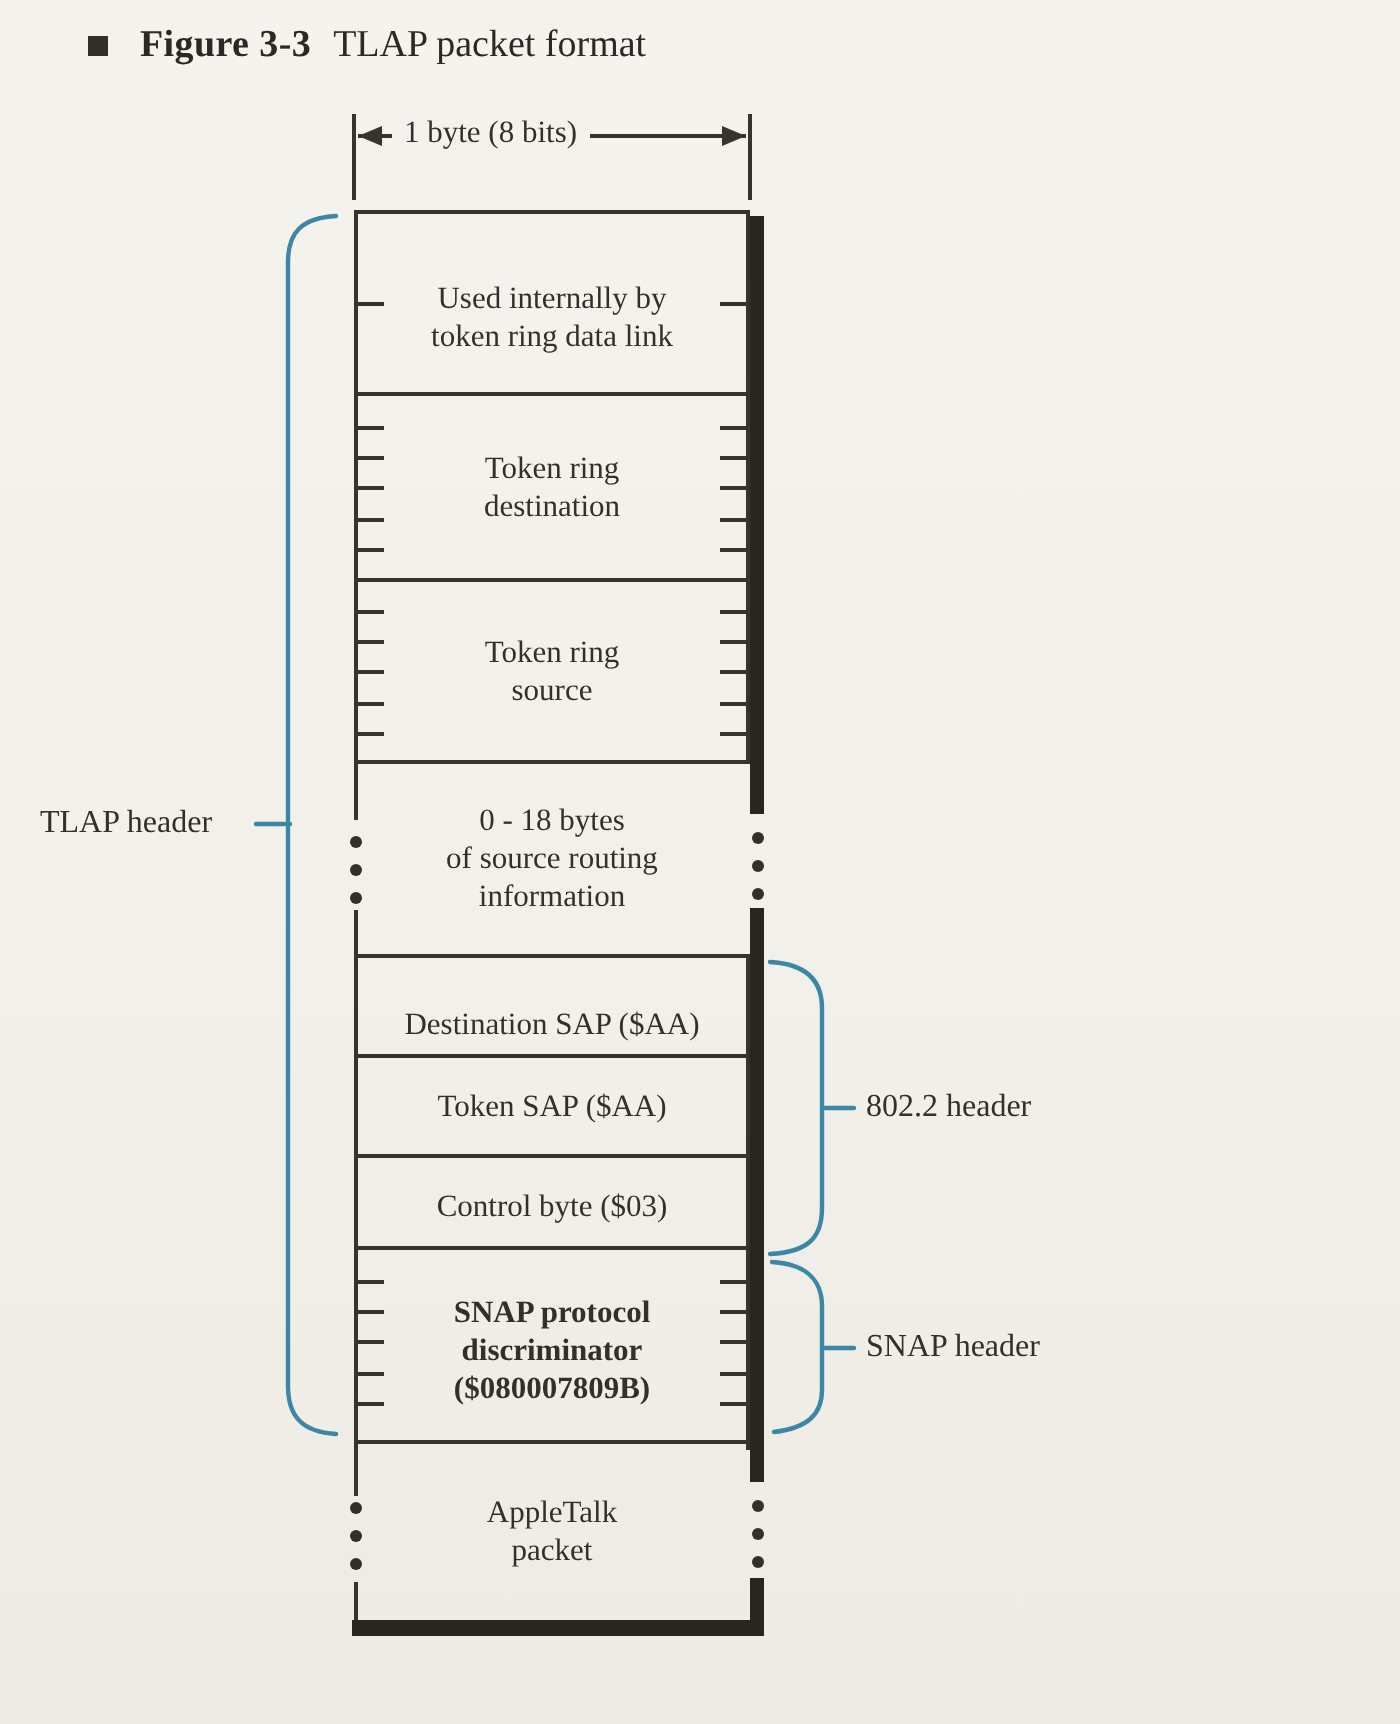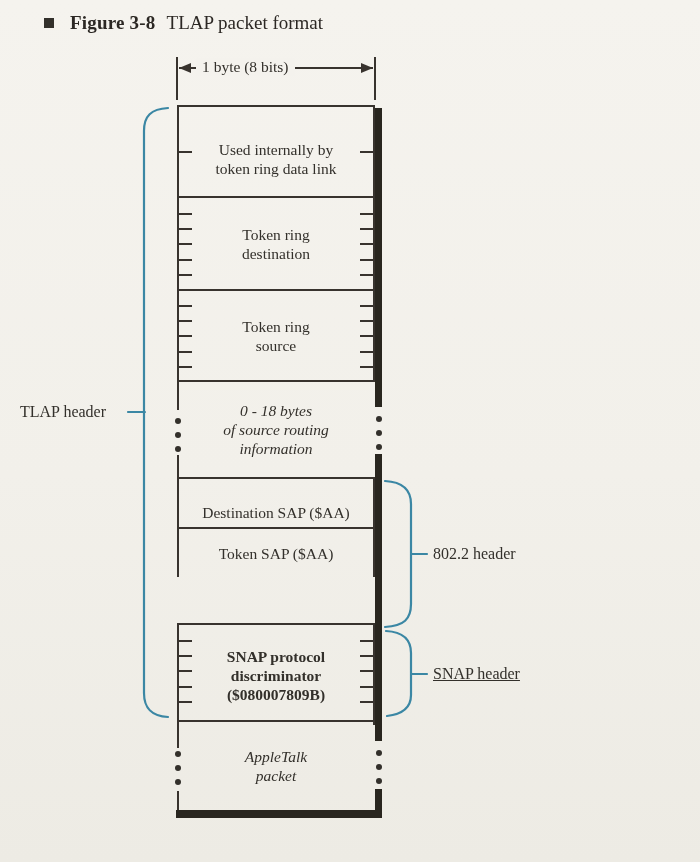--- a/index.html
+++ b/index.html
@@ -27,21 +27,21 @@
   }
   .scale-label span{
     display:inline-block;background:#f4f2ed;padding:0 6px;
     font-size:15.5px;color:#33302b;
   }
   
   .pkt{position:absolute;left:177px;top:105px;width:198px;height:705px;}
   .row{position:absolute;left:0;width:198px;box-sizing:border-box;
        border-top:2px solid #38332e;border-left:2px solid #38332e;border-right:2px solid #38332e;
        display:flex;align-items:center;justify-content:center;}
-  .row.noside{border-left:none;border-right:none;font-style:italic;}
+  .row.noside{border-left:none;border-right:none;}
   .row-label{
     font-size:15.5px;line-height:19px;text-align:center;color:#33302b;
     white-space:pre-line;
   }
   .tick{position:absolute;width:13px;height:2px;background:#38332e;}
   .tick.l{left:0;} .tick.r{right:0;}
   .eseg{position:absolute;left:0;width:2px;background:#38332e;}
   .vdot{position:absolute;width:6px;height:6px;border-radius:50%;background:#33302b;}
   
   .shadow{position:absolute;background:#29261f;}
@@ -49,21 +49,21 @@
   .side-label{position:absolute;font-size:16px;color:#33302b;white-space:nowrap;}
   .brace-svg{position:absolute;left:0;top:0;pointer-events:none;}
 </style>
 </head>
 <body>
 
 <div class="page">
 
   <div class="fig-title">
     <div class="fig-bullet"></div>
-    <div class="fig-number">Figure 3-8</div>
+    <div class="fig-number">Figure 3-3</div>
     <div class="fig-caption">TLAP packet format</div>
   </div>
 
   <div class="scale-tick" style="left:176px;"></div>
   <div class="scale-tick" style="left:374px;"></div>
   <div class="scale-line"></div>
   <div class="arrowhead ah-left"></div>
   <div class="arrowhead ah-right"></div>
   <div class="scale-label"><span>1 byte (8 bits)</span></div>
 
@@ -118,20 +118,23 @@
     </div>
 
     <div class="row" style="top:372px;height:68px;">
       <div class="row-label">Destination SAP ($AA)</div>
     </div>
 
     <div class="row" style="top:422px;height:50px;">
       <div class="row-label">Token SAP ($AA)</div>
     </div>
 
+    <div class="row" style="top:472px;height:50px;">
+      <div class="row-label">Control byte ($03)</div>
+    </div>
 
     <div class="row" style="top:518px;height:102px;font-weight:bold;">
       <div class="tick l" style="top:15px;"></div>
       <div class="tick l" style="top:30px;"></div>
       <div class="tick l" style="top:45px;"></div>
       <div class="tick l" style="top:61px;"></div>
       <div class="tick l" style="top:76px;"></div>
       <div class="tick r" style="top:15px;"></div>
       <div class="tick r" style="top:30px;"></div>
       <div class="tick r" style="top:45px;"></div>
@@ -165,15 +168,15 @@
   <div class="shadow" style="left:176px;top:810px;width:206px;height:8px;"></div>
 
   <svg class="brace-svg" width="700" height="862" viewBox="0 0 700 862">
     <path d="M168,108 C151,109 144,116 144,131 L144,693 C144,708 151,716 168,717 M128,412 L145,412" fill="none" stroke-width="2.2" stroke-linecap="round" stroke="#3b87a4"></path>
     <path d="M385,481 C404,482 411,491 411,504 L411,604 C411,619 404,626 385,627 M411,554 L427,554" fill="none" stroke-width="2.2" stroke-linecap="round" stroke="#3b87a4"></path>
     <path d="M386,631 C404,632 411,641 411,653 L411,695 C411,707 404,714 387,716 M411,674 L427,674" fill="none" stroke-width="2.2" stroke-linecap="round" stroke="#3b87a4"></path>
   </svg>
 
   <div class="side-label" style="left:20px;top:403px;width:104px;text-align:left;">TLAP header</div>
   <div class="side-label" style="left:433px;top:545px;text-align:center;">802.2 header</div>
-  <div class="side-label" style="left:433px;top:665px;text-decoration:underline;">SNAP header</div>
+  <div class="side-label" style="left:433px;top:665px;">SNAP header</div>
 
 </div>
 
 </body></html>

